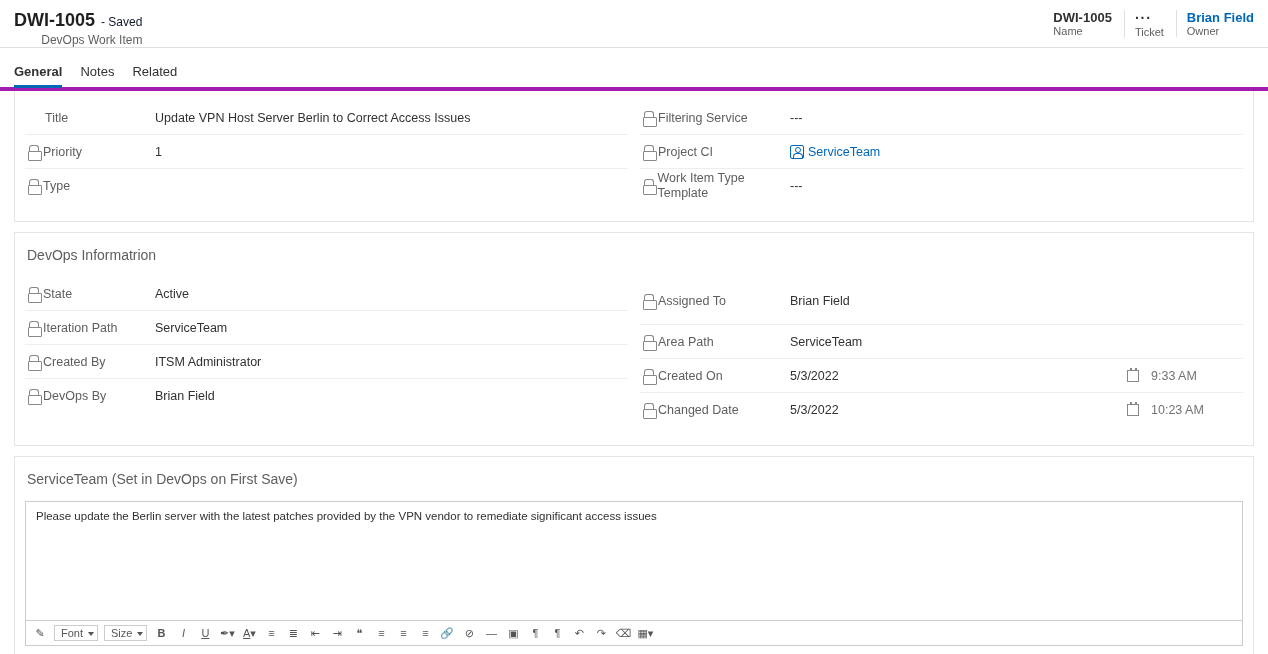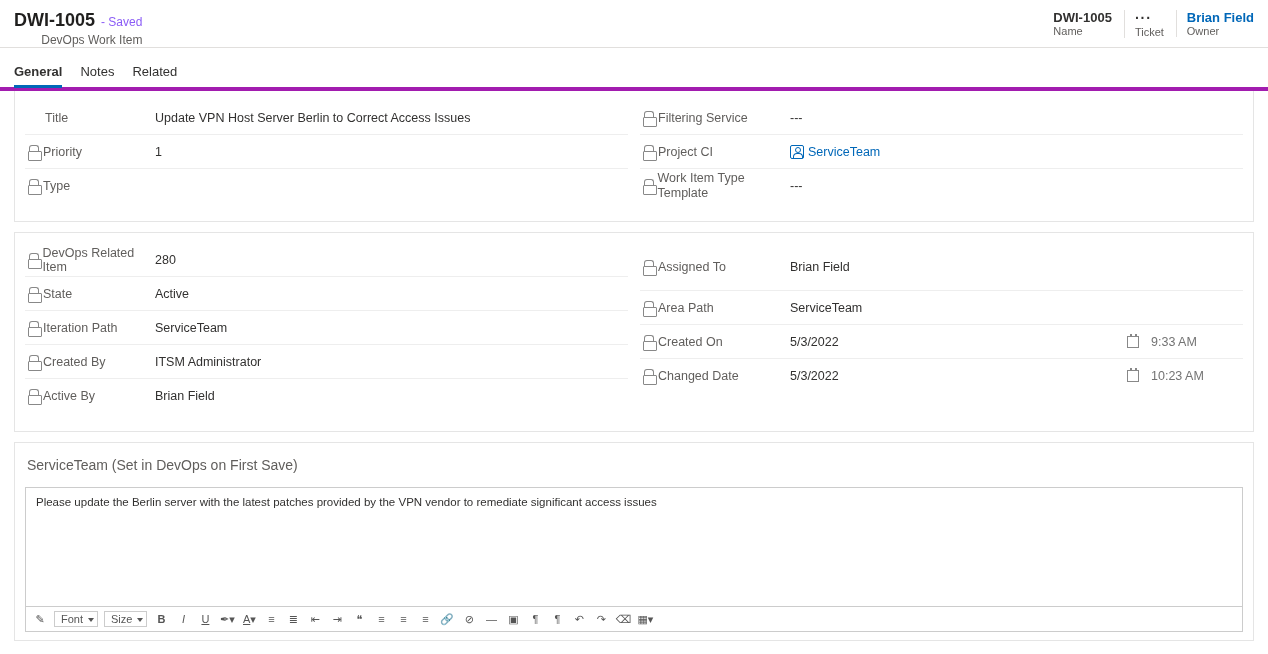--- a/index.html
+++ b/index.html
@@ -1,21 +1,21 @@
 <!DOCTYPE html>
 <html><head>
 <meta charset="utf-8">
 <style>
 * { box-sizing: border-box; margin: 0; padding: 0; font-family: "Segoe UI", -apple-system, sans-serif; }
 body { background: #fff; color: #323130; font-size: 13px; width: 1268px; }
 .header { display: flex; justify-content: space-between; align-items: flex-start; padding: 10px 14px 0 14px; border-bottom: 1px solid #e1dfdd; }
 .header-left { display: flex; flex-direction: column; }
 .header-title-row { display: flex; align-items: baseline; gap: 6px; }
 .header-title { font-size: 18px; font-weight: 600; color: #201f1e; }
-.header-saved { font-size: 12px; color: #8b5cf6; }
+.header-saved { font-size: 12px; color: #0f172a; }
 .header-subtitle { font-size: 12px; color: #605e5c; margin-top: 2px; text-align: right; }
 .header-right { display: flex; align-items: flex-start; gap: 12px; }
 .hr-item { display: flex; flex-direction: column; align-items: flex-start; border-left: 1px solid #e1dfdd; padding-left: 10px; }
 .hr-item:first-child { border-left: none; padding-left: 0; }
 .hr-value { font-size: 13px; color: #323130; font-weight: 600; }
 .hr-value.link { color: #0067b8; font-weight: 600; }
 .hr-label { font-size: 11px; color: #605e5c; }
 .hr-dots { font-size: 14px; color: #323130; letter-spacing: 1px; font-weight: 600; }
 .tabs { display: flex; gap: 18px; padding: 10px 14px 0 14px; border-bottom: 4px solid #a21caf; margin-top: 6px;}
 .tab { font-size: 13px; color: #323130; padding-bottom: 8px; position: relative; cursor: pointer; }
@@ -128,32 +128,26 @@
               <span class="lock"></span>
               <span style="line-height:1.2;">Work Item Type Template</span>
             </div>
           <div class="field-value">---</div>
         </div>
       </div>
     </div>
   </div>
 
   <div class="section">
+    <div class="section-title">DevOps Informatrion</div>
     <div class="cols">
       <div class="col">
         <div class="field-row">
           <div class="field-label">
               <span class="lock"></span>
-              <span>DevOps Related Item</span>
-            </div>
-          <div class="field-value">280</div>
-        </div>
-        <div class="field-row">
-          <div class="field-label">
-              <span class="lock"></span>
               <span>State</span>
             </div>
           <div class="field-value">Active</div>
         </div>
         <div class="field-row">
           <div class="field-label">
               <span class="lock"></span>
               <span>Iteration Path</span>
             </div>
           <div class="field-value">ServiceTeam</div>
@@ -161,21 +155,21 @@
         <div class="field-row">
           <div class="field-label">
               <span class="lock"></span>
               <span>Created By</span>
             </div>
           <div class="field-value">ITSM Administrator</div>
         </div>
         <div class="field-row noborder">
           <div class="field-label">
               <span class="lock"></span>
-              <span>Active By</span>
+              <span>DevOps By</span>
             </div>
           <div class="field-value">Brian Field</div>
         </div>
       </div>
       <div class="col two-col-right">
         <div class="field-row" style="min-height:48px;">
           <div class="field-label">
               <span class="lock"></span>
               <span>Assigned To</span>
             </div>

